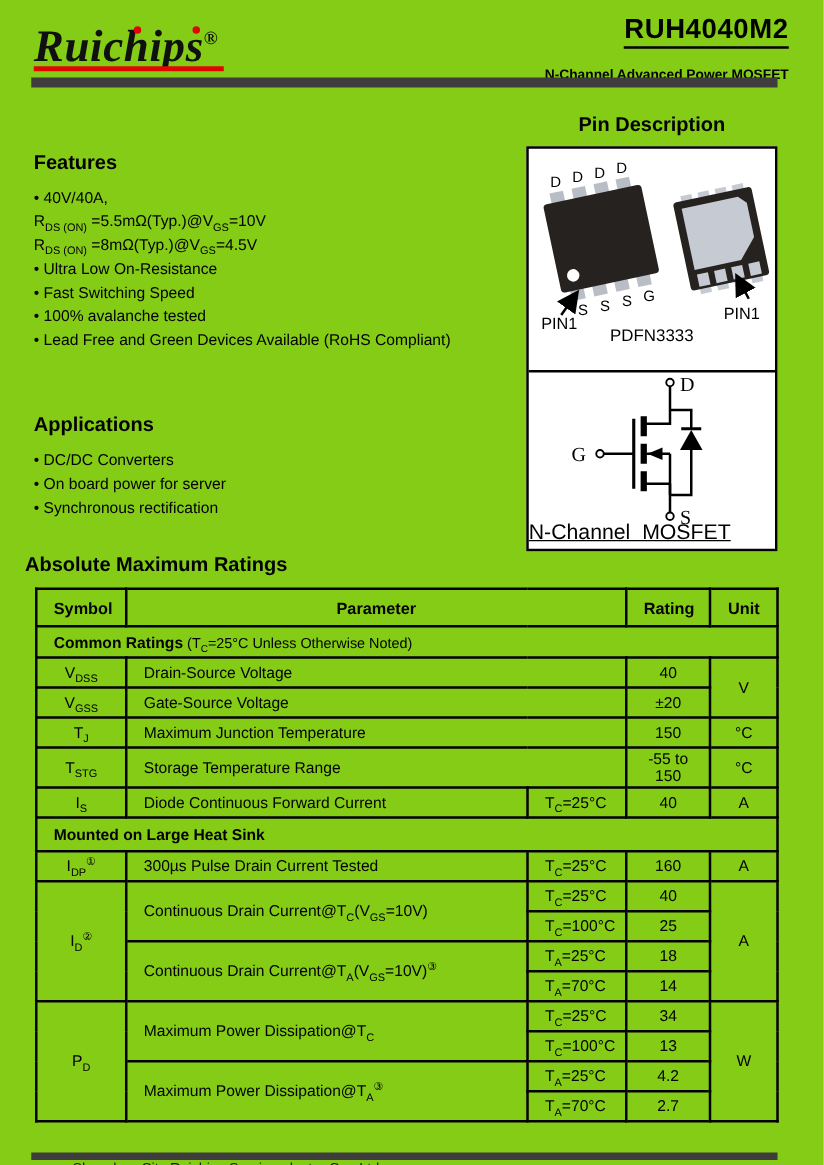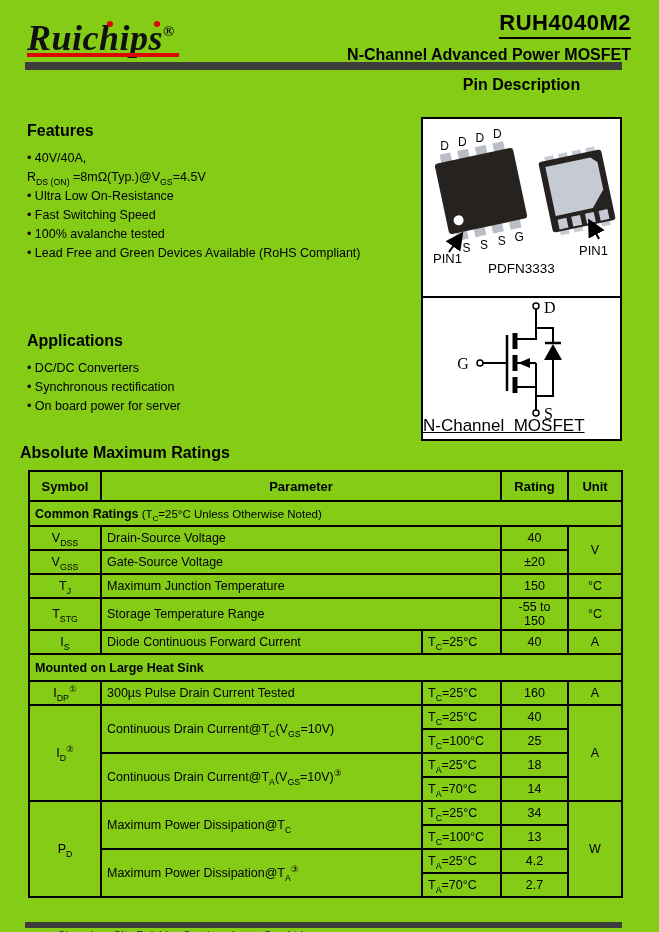--- a/index.html
+++ b/index.html
@@ -19,50 +19,50 @@
     font-size:36px; letter-spacing:0.5px; color:#101010; line-height:46px;
   }
   .logo-reg { font-family:"Liberation Serif", serif; font-size:15px; font-style:normal;
     vertical-align:14px; font-weight:bold; }
   .logo-dot { position:absolute; width:6px; height:6px; border-radius:50%; top:13px; }
   .dot1 { left:80px; } .dot2 { left:127px; }
   .logo-underline { position:absolute; left:27px; top:53px; width:152px; height:4px; }
   .title-block { position:absolute; right:28px; top:10px; text-align:right; }
   .part-number { display:inline-block; font-size:22px; font-weight:bold; letter-spacing:0.5px;
     border-bottom:2px solid #000; padding-bottom:1px; }
-  .subtitle { margin-top:7px; font-size:16px; font-weight:bold; }
+  .subtitle { margin-top:15px; font-size:11px; font-weight:bold; }
   .topbar { position:absolute; left:25px; top:62px; width:597px; height:8px; background:#3e3c3c; }
 
   
   .features { position:absolute; left:27px; top:90px; width:392px;margin-top:32px; }
   .applications { position:absolute; left:27px; top:296px; width:392px;margin-top:36px; }
   .sec-heading { font-size:16px; font-weight:bold; margin-bottom:9px; }
   .bullet-line { font-size:12.5px; line-height:19px; white-space:nowrap; }
 
   
-  .pin-heading { position:absolute; left:421px; top:76px; width:201px; text-align:center;
+  .pin-heading { position:absolute; left:421px; top:92px; width:201px; text-align:center;
     font-size:16px; font-weight:bold; }
   .pin-box { position:absolute; left:421px; top:117px; width:201px; height:324px;
     border:2px solid #000; background:#fff; }
   .pkg-area { position:relative; width:100%; height:179px; border-bottom:2px solid #000; }
   .pkg-name { position:absolute; left:0; bottom:20px; width:100%; text-align:center;
     font-size:13.5px; }
   .svg-topview { position:absolute; left:2px; top:4px; }
   .svg-bottomview { position:absolute; left:112px; top:16px; }
   .sym-area { position:relative; width:100%; height:141px; }
   .svg-symbol { position:absolute; left:0; top:1px; }
   .sym-caption { position:absolute; left:0; bottom:3px; width:100%; text-align:left;
     font-size:17px; white-space:pre;text-decoration:underline; }
   .pin-callout { font-size:13px; font-family:"Liberation Sans",sans-serif; }
 
   
   .amr-heading { position:absolute; left:20px; top:444px; font-size:16px; font-weight:bold; }
   table.amr { position:absolute; left:28px; top:470px; width:593px;
     border-collapse:collapse; table-layout:fixed; }
-  table.amr td, table.amr th { border:2px solid #000; font-size:12.5px; padding:1px 5px;
+  table.amr td, table.amr th { border:2px solid #000; font-size:12.5px; padding:1px 13px;
     overflow:hidden; vertical-align:middle; }
   table.amr th { font-size:13px; text-align:center; }
   td.c { text-align:center; }
   td.l { text-align:left; }
   tr.hdr { height:30px; }
   tr.sec1 { height:25px; } tr.sec2 { height:27px; }
   tr.r { height:24px; }
   td.section-cell { font-weight:bold; padding-left:4px; font-size:12.5px; }
   .note { font-weight:normal; font-size:11.5px; }
 
@@ -84,32 +84,33 @@
 
   <div class="title-block">
     <span class="part-number">RUH4040M2</span>
     <div class="subtitle">N-Channel Advanced Power MOSFET</div>
   </div>
   <div class="topbar" style="background: rgb(62, 60, 60);"></div>
 
   <div class="features">
     <div class="sec-heading">Features</div>
     <div class="bullet-line">• 40V/40A,</div>
+    <div class="bullet-line">R<sub>DS (ON)</sub> =5.5mΩ(Typ.)@V<sub>GS</sub>=10V</div>
     <div class="bullet-line">R<sub>DS (ON)</sub> =8mΩ(Typ.)@V<sub>GS</sub>=4.5V</div>
     <div class="bullet-line">• Ultra Low On-Resistance</div>
     <div class="bullet-line">• Fast Switching Speed</div>
     <div class="bullet-line">• 100% avalanche tested</div>
     <div class="bullet-line">• Lead Free and Green Devices Available (RoHS Compliant)</div>
   </div>
 
   <div class="applications">
     <div class="sec-heading">Applications</div>
     <div class="bullet-line">• DC/DC Converters</div>
+    <div class="bullet-line">• On board power for server</div>
     <div class="bullet-line">• Synchronous rectification</div>
-    <div class="bullet-line">• On board power for server</div>
   </div>
 
   <div class="pin-heading">Pin Description</div>
   <div class="pin-box">
     <div class="pkg-area">
 
       <svg class="svg-topview" width="112" height="142" viewBox="0 0 112 142">
         <defs>
           <marker id="ah" markerWidth="9" markerHeight="9" refX="7" refY="4.5" orient="auto">
             <path d="M0,0 L9,4.5 L0,9 z" fill="#000"></path>

